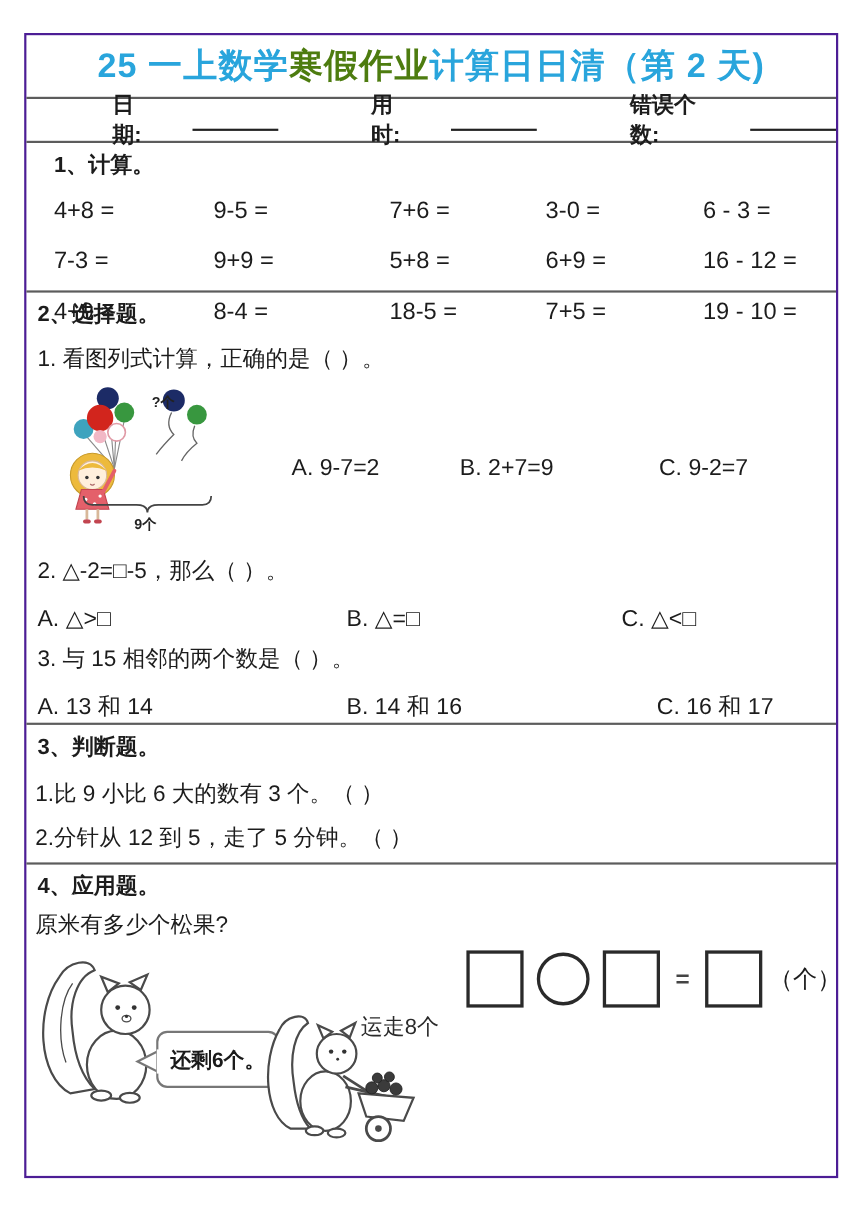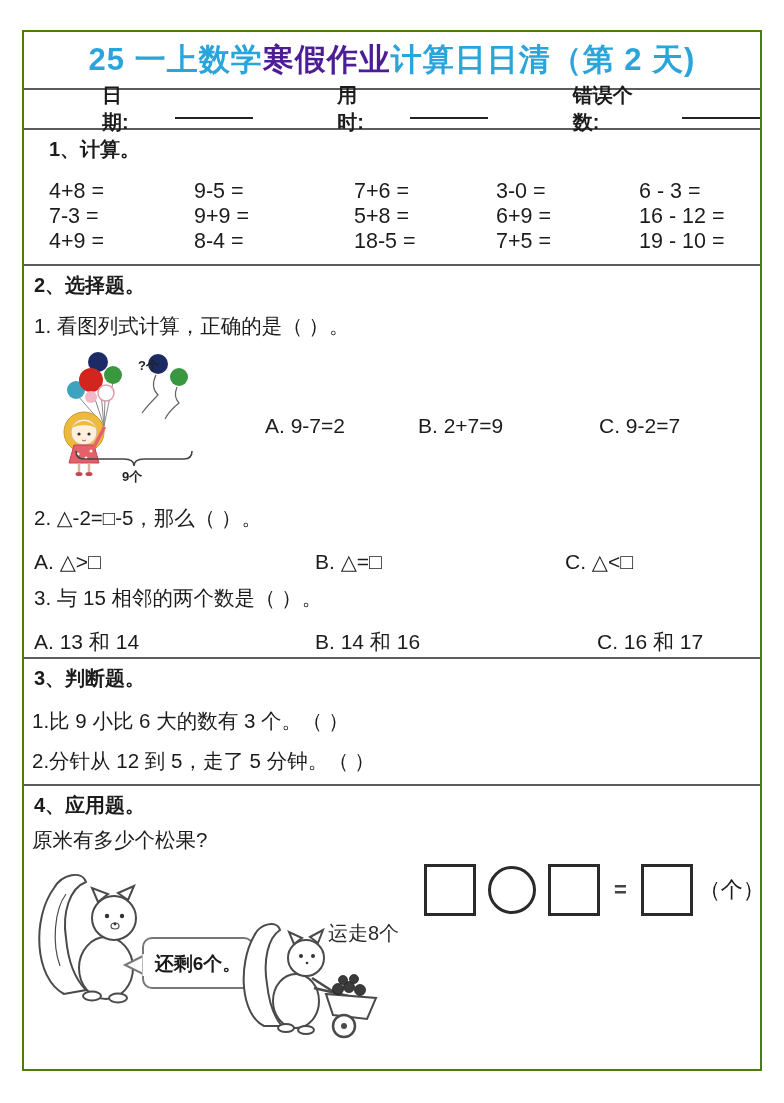--- a/index.html
+++ b/index.html
@@ -2,42 +2,42 @@
 <html><head>
 <meta charset="utf-8">
 <style>
   html,body { margin:0; padding:0; }
   body {
     width:784px; height:1103px; background:#ffffff; position:relative;
     font-family:"Liberation Sans","DejaVu Sans",sans-serif; color:#1c1c1c;
   }
   .sheet {
     position:absolute; left:22px; top:30px; width:736px; height:1037px;
-    border:2px solid #4d7c0f; background:#fff; box-sizing:content-box;
+    border:2px solid #4c1d95; background:#fff; box-sizing:content-box;
   }
   .row { box-sizing:border-box; border-bottom:2px solid #5c5c5c; position:relative; }
 
   
   .title-row { height:58px; display:flex; align-items:center; justify-content:center;
     font-size:31px; font-weight:bold; letter-spacing:1px; white-space:nowrap; }
   .c-cyan { color:#29a5dc; }
-  .c-red  { color:#4c1d95; }
+  .c-red  { color:#4d7c0f; }
 
   
   .meta-row { height:40px; display:flex; align-items:center; font-weight:bold;
     font-size:20px; padding-left:78px;gap:24px; }
   .blank { display:inline-block; width:86px; height:17px; border-bottom:2px solid #222;
     margin-left:6px; }
   .meta-gap { display:inline-block; width:40px; }
 
   
   .sec1 { height:136px; padding:6px 0 0 25px; }
   .sec-heading { font-size:20px; font-weight:bold; }
   .calc-grid { display:grid; grid-template-columns:145px 160px 142px 143px 1fr;
-    margin-top:16px; font-size:21.5px; }
+    margin-top:16px; row-gap:21px; font-size:21.5px; }
   .calc-cell { white-space:nowrap; }
 
   
   .sec2 { height:393px; }
   .abs { position:absolute; white-space:nowrap; }
   .q-text { font-size:20.5px; }
   .opt { font-size:21px; }
 
   
   .sec3 { height:127px; }

